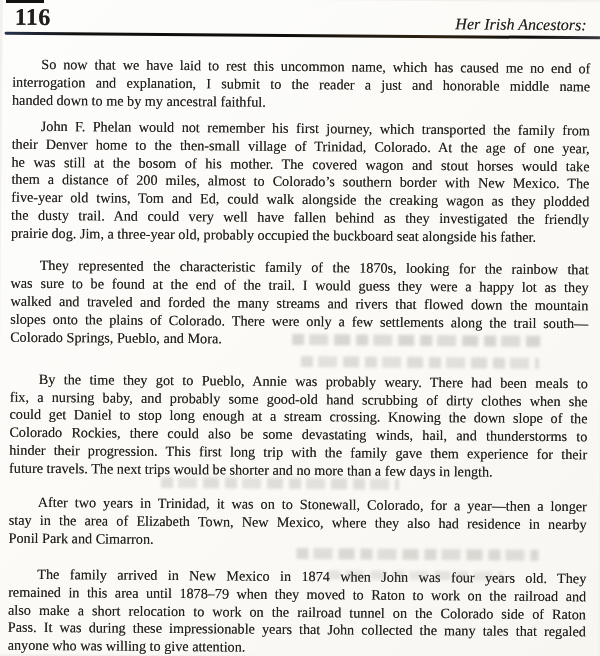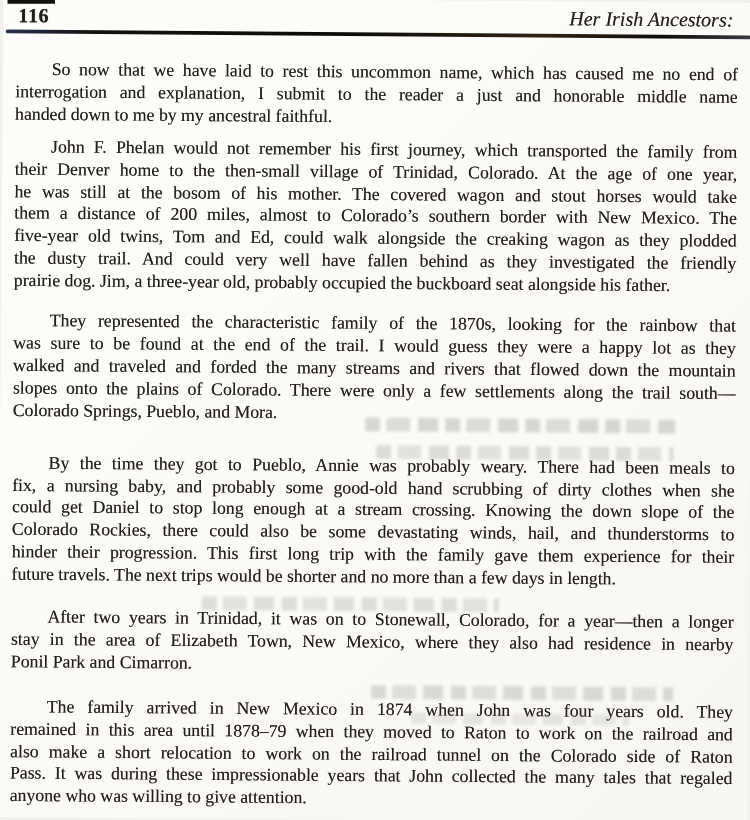--- a/index.html
+++ b/index.html
@@ -17,21 +17,21 @@
     font-family: "Liberation Serif", "DejaVu Serif", serif;
     color: #221e1b;
   }
   .header {
     display: flex;
     justify-content: space-between;
     align-items: flex-end;
     padding: 6px 16px 0 12px;
   }
   .pagenum {
-    font-size: 16px;
+    font-size: 24px;
     font-weight: bold;
     letter-spacing: 0.5px;
     text-shadow: 0 0 0.6px rgba(20,16,12,0.8);
   }
   .runtitle {
     font-size: 16px;
     font-style: italic;
     padding-bottom: 1px;
     text-shadow: 0 0 0.5px rgba(34,30,27,0.6);
   }

